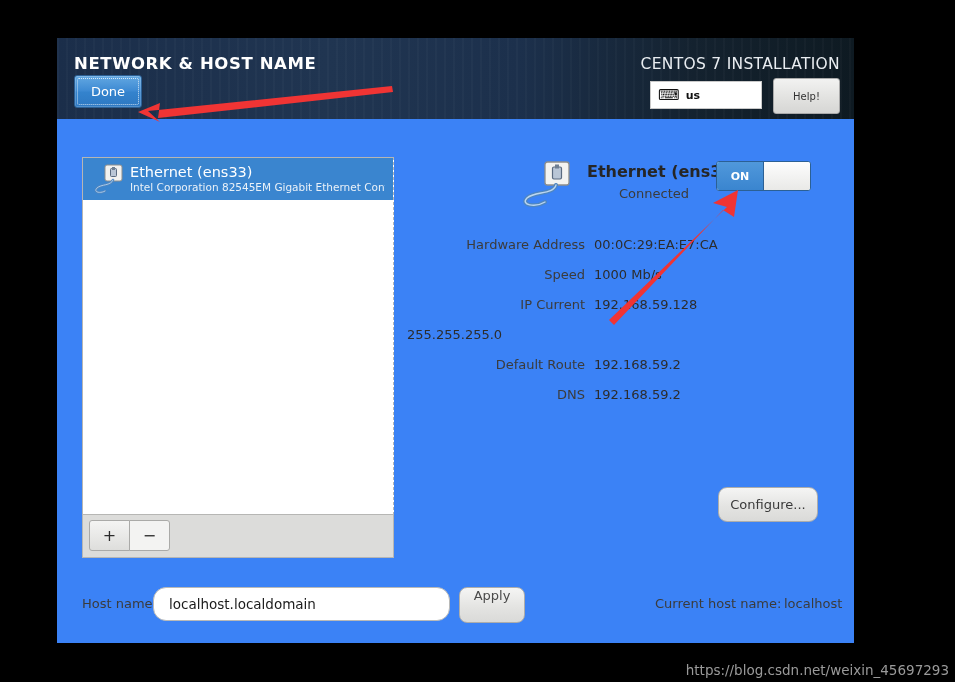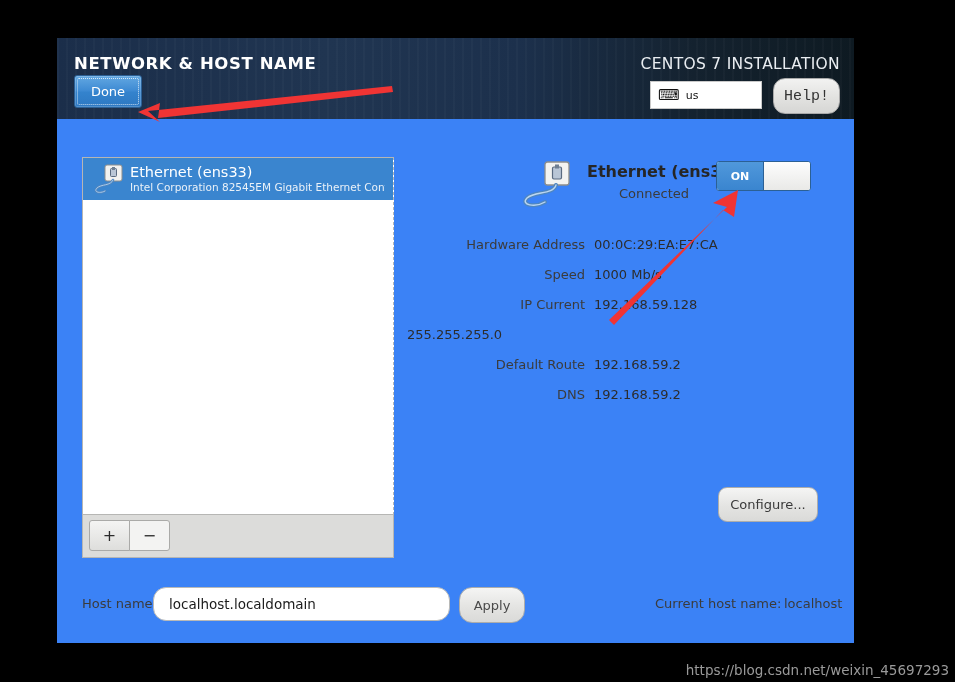--- a/index.html
+++ b/index.html
@@ -97,39 +97,38 @@
     cursor: pointer;
   }
   #layout-indicator .kbd-glyph {
     font-size: 15px;
     line-height: 1;
     color: #111;
     margin-right: 6px;
   }
   #layout-indicator .layout-code {
     font-size: 11px;
-    font-weight: normal;
+    font-weight: bold;
     color: #111;
   }
   #help-button {
     position: absolute;
     right: 14px;
     top: 40px;
     width: 65px;
     height: 34px;
     border: 1px solid #a9a9a9;
-    border-radius: 12px;
+    border-radius: 3px;
     background: linear-gradient(180deg, #f2f2f1 0%, #e2e2e0 55%, #d6d6d4 100%);
     color: #333;
-    font-size: 15px;
+    font-size: 10px;
     display: flex;
     align-items: center;
     justify-content: center;
     cursor: pointer;
-    font-family: Liberation Mono, monospace;
   }
 
   
   #content {
     position: relative;
     height: 524px;
   }
 
   
   #device-list-frame {
@@ -332,26 +331,26 @@
     padding: 0 15px;
     box-sizing: border-box;
   }
   #apply-button {
     position: absolute;
     left: 402px;
     top: 2px;
     width: 64px;
     height: 34px;
     border: 1px solid #adadab;
-    border-radius: 13px;
+    border-radius: 8px;
     background: linear-gradient(180deg, #f5f5f4 0%, #e4e4e2 55%, #dadad8 100%);
     color: #4a4a4a;
     font-size: 13px;
     display: flex;
-    align-items: center;
+    align-items: flex-start;
     justify-content: center;
     cursor: pointer;
   }
   #current-hostname-label {
     position: absolute;
     left: 598px;
     top: 11px;
     font-size: 13px;
     color: #3b3b3b;
   }

